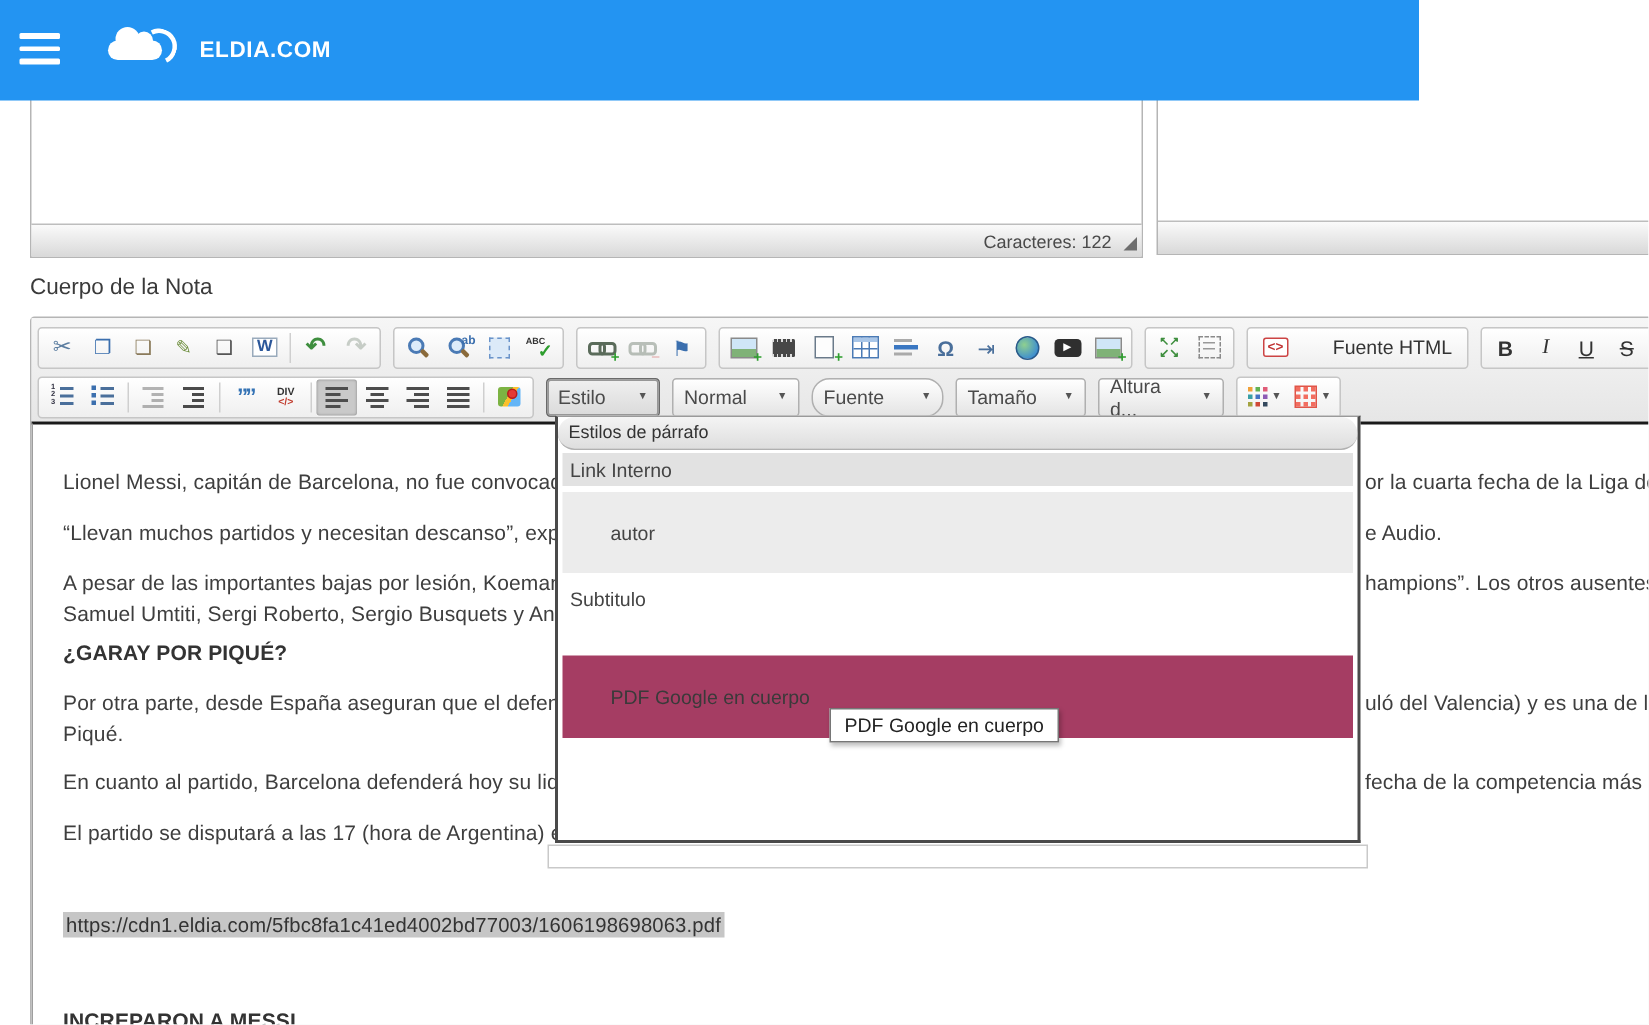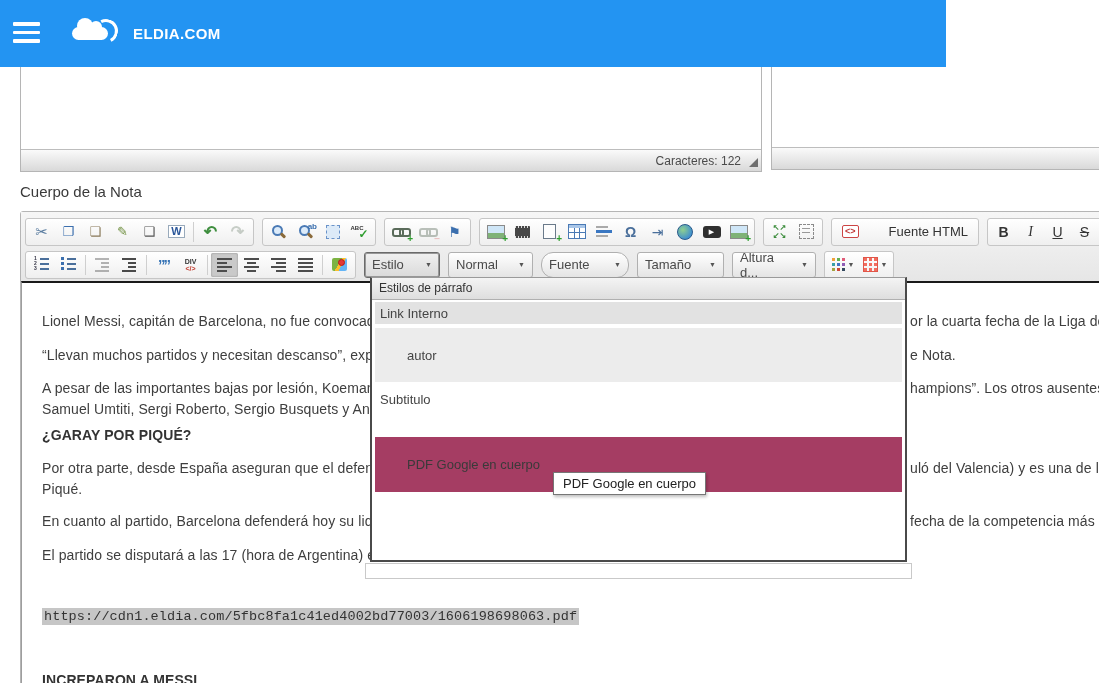--- a/index.html
+++ b/index.html
@@ -141,21 +141,21 @@
   
   .content{position:absolute;left:0;right:0;top:69px;bottom:0;background:#fff;
            border-top:2px solid #1a1a1a;border-left:1px solid #9e9e9e;}
   .tline{position:absolute;white-space:nowrap;font-size:14px;color:#3e3e3e;letter-spacing:.1px;}
   .theading{font-weight:bold;color:#333;}
   .turl{background:#c6c6c6;padding:1px 2px;font-size:13.5px;color:#333;}
   
   .stylepanel{position:absolute;left:370px;top:277px;width:537px;height:285px;z-index:50;
               background:#fff;border:2px solid #4a4a4a;border-top:1px solid #9a9a9a;box-sizing:border-box;}
   .sp-head{height:21px;background:linear-gradient(#f4f4f4,#dedede);border-bottom:1px solid #b0b0b0;
-           font-size:12px;color:#333;line-height:21px;padding-left:7px;}
+           font-size:12px;color:#333;line-height:21px;padding-left:7px;border-radius:11px;}
   .sp-item{position:absolute;left:3px;right:3px;cursor:pointer;font-size:13px;color:#444;display:flex;align-items:center;}
   .it-bar{background:#e2e2e2;height:22px;padding-left:5px;}
   .it-block{background:#ececec;height:54px;padding-left:32px;}
   .it-plain{background:#fff;height:22px;padding-left:5px;}
   .it-pdf{background:#a53d63;height:55px;padding-left:32px;color:#3a3a3a;}
   .it-audio{background:#c2d7e7;height:57px;padding-left:32px;}
   .panel-foot{position:absolute;left:365px;top:563px;width:545px;height:14px;background:#fff;
               border:1px solid #c9c9c9;z-index:45;}
   .tooltip{position:absolute;left:553px;top:472px;z-index:60;background:#fff;border:1px solid #767676;
            font-size:13px;color:#222;padding:3px 9px;box-shadow:1px 2px 3px rgba(0,0,0,.25);}
@@ -398,32 +398,32 @@
             <span class="car">▼</span>
           </div>
         </div>
       </div>
     </div>
 
     <div class="content">
       <div class="tline" style="left:20px;top:30px;">Lionel Messi, capitán de Barcelona, no fue convocado p</div>
       <div class="tline" style="left:888px;top:30px;">or la cuarta fecha de la Liga de C</div>
       <div class="tline" style="left:20px;top:64px;">“Llevan muchos partidos y necesitan descanso”, explicó</div>
-      <div class="tline" style="left:888px;top:64px;">e Nota.</div>
+      <div class="tline" style="left:888px;top:64px;">e Audio.</div>
       <div class="tline" style="left:20px;top:97px;">A pesar de las importantes bajas por lesión, Koeman de</div>
       <div class="tline" style="left:888px;top:97px;">hampions”. Los otros ausentes s</div>
       <div class="tline" style="left:20px;top:118px;">Samuel Umtiti, Sergi Roberto, Sergio Busquets y Ansu F</div>
       <div class="tline theading" style="left:20px;top:144px;">¿GARAY POR PIQUÉ?</div>
       <div class="tline" style="left:20px;top:177px;">Por otra parte, desde España aseguran que el defensor</div>
       <div class="tline" style="left:888px;top:177px;">uló del Valencia) y es una de las o</div>
       <div class="tline" style="left:20px;top:198px;">Piqué.</div>
       <div class="tline" style="left:20px;top:230px;">En cuanto al partido, Barcelona defenderá hoy su lideraz</div>
       <div class="tline" style="left:888px;top:230px;">fecha de la competencia más imp</div>
       <div class="tline" style="left:20px;top:264px;">El partido se disputará a las 17 (hora de Argentina) en e</div>
-      <div class="tline" style="left:20px;top:325px;font-family:Liberation Mono, monospace;"><span class="turl">https://cdn1.eldia.com/5fbc8fa1c41ed4002bd77003/1606198698063.pdf</span></div>
+      <div class="tline" style="left:20px;top:325px;"><span class="turl">https://cdn1.eldia.com/5fbc8fa1c41ed4002bd77003/1606198698063.pdf</span></div>
       <div class="tline theading" style="left:20px;top:389px;">INCREPARON A MESSI</div>
     </div>
   </div>
 
   <div class="panel-foot"></div>
   <div class="stylepanel">
     <div class="sp-head">Estilos de párrafo</div>
     <div class="sp-item it-bar" style="top:24px;">Link Interno</div>
     <div class="sp-item it-block" style="top:50px;text-align:right;">autor</div>
     <div class="sp-item it-plain" style="top:110px;text-align:right;">Subtitulo</div>

